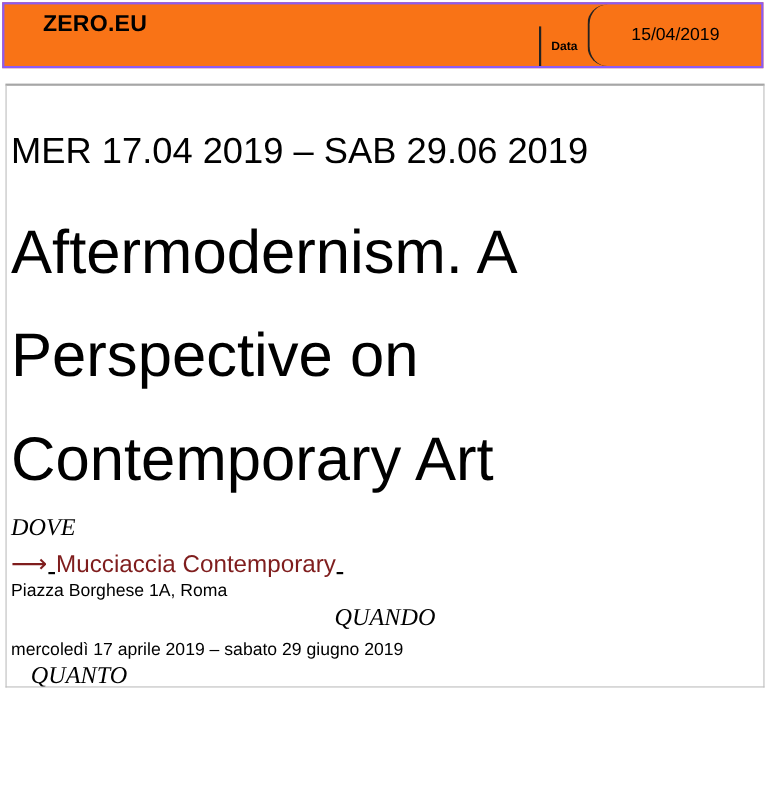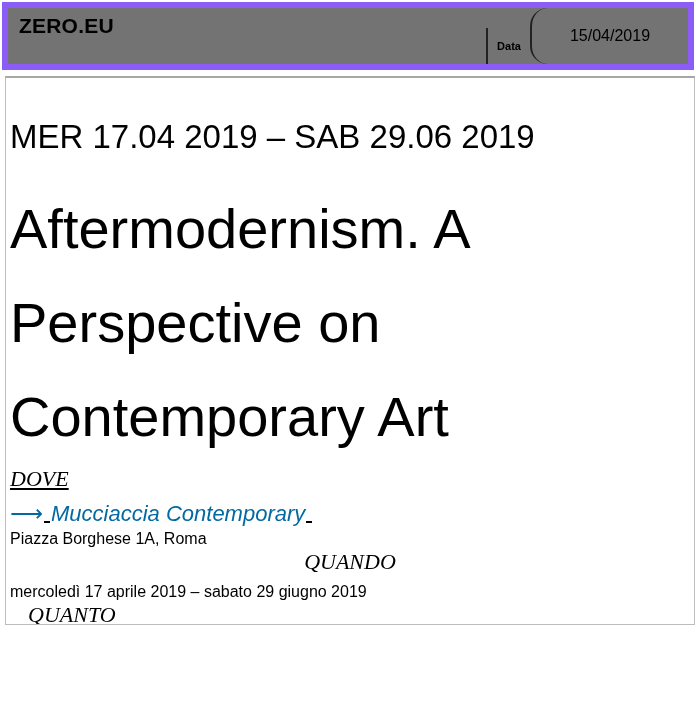--- a/index.html
+++ b/index.html
@@ -8,23 +8,24 @@
     background: #ffffff;
     color: #000000;
     font-family: "Liberation Sans", sans-serif;
     position: relative;
     overflow: hidden;
   }
 
   
   .header-table {
     position: absolute; top: 2px; left: 2px; right: 2px; height: 56px;
-    border: 6px solid #8b5cf6;
+    border: 2px solid #8b5cf6;
     display: flex;
-    background: #737373;
+    background: #f97316;
+    padding-left: 24px;
   }
   .cell-logo {
     flex: 1;
     padding: 6px 0 0 11px;
     font-size: 21px; font-weight: bold; letter-spacing: 0.2px;
   }
   .cell-data {
     width: 42px;
     border-left: 2px solid #222222;
     display: flex; align-items: center; justify-content: center;
@@ -72,29 +73,29 @@
     color: #000000;
     text-decoration: underline;
     cursor: pointer;
   }
 
   .label-italic {
     font-family: "Liberation Serif", serif;
     font-style: italic;
     font-size: 22px; line-height: 24px;
   }
-  .dove-label   { margin-top: 3px; text-decoration: underline; }
+  .dove-label   { margin-top: 3px; }
   .quando-label { margin-top: 2px; text-align: center; }
   .quanto-label { margin-top: 2px; margin-left: 18px; }
 
   .venue-line {
     margin-top: 9px;
     font-size: 22px; line-height: 26px;
   }
-  .venue-link { color: #0369a1; text-decoration: none; cursor: pointer; font-style: italic; }
+  .venue-link { color: #7f1d1d; text-decoration: none; cursor: pointer; }
   .arrow-glyph {
     font-family: "DejaVu Sans", sans-serif;
     font-size: 23px;
     letter-spacing: 0;
   }
   .u-mark {
     display: inline-block;
     width: 6px; height: 2px;
     background: #000000;
     position: relative; top: 2px;

